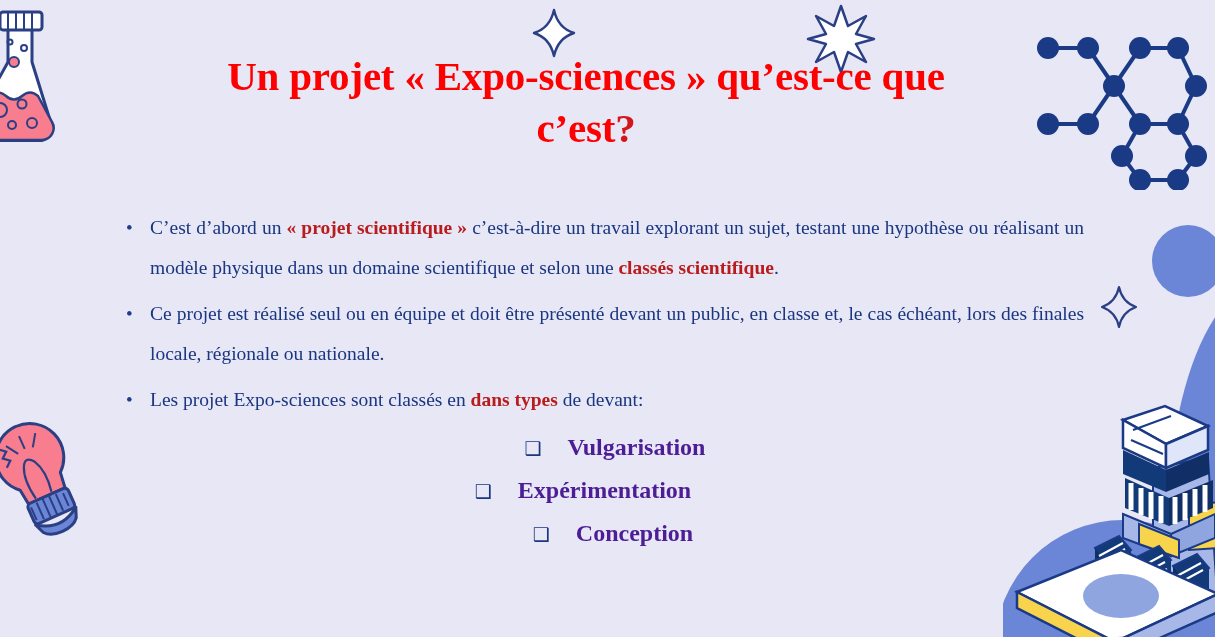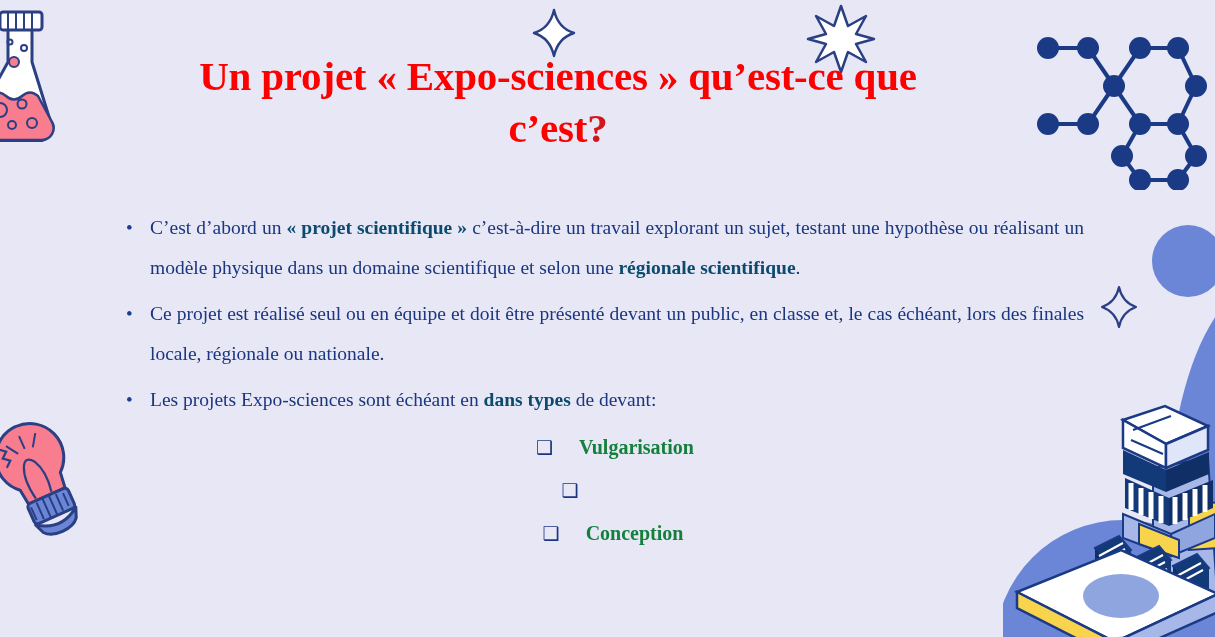--- a/index.html
+++ b/index.html
@@ -36,21 +36,21 @@
   #star-burst-decoration { left: 806px; top: 4px;  width: 70px;  height: 70px; }
   #star-diamond-top-decoration { left: 532px; top: 8px; width: 44px; height: 50px; }
   #star-diamond-right-decoration { left: 1100px; top: 285px; width: 38px; height: 44px; }
   #blue-circle-decoration { left: 1152px; top: 225px; width: 72px; height: 72px; }
   #blue-blob-decoration   { left: 1148px; top: 280px; width: 90px; height: 290px; }
   #microscope-decoration  { left: 1003px; top: 398px; width: 215px; height: 242px; }
 
   
   #title-block {
     position: absolute;
-    left: 108px;
+    left: 136px;
     top: 50px;
     width: 900px;
     z-index: 3;
     text-align: center;
   }
   #slide-title {
     margin: 0;
     font-family: "Liberation Serif", "DejaVu Serif", serif;
     font-weight: bold;
     font-size: 41px;
@@ -87,21 +87,21 @@
   .bullet-text {
     flex: 1 1 auto;
     color: #1a3680;
     font-size: 19.5px;
     line-height: 40px;
     text-align: justify;
     text-justify: inter-word;
     font-family: "Liberation Serif", "DejaVu Serif", serif;
   }
   .bullet-text.noju { text-align: left; }
-  .bullet-text b, .strong { font-weight: bold; color: #0c4a6e; }
+  .bullet-text b, .strong { font-weight: bold; color: #b91c1c; }
 
   
   #sub-list {
     margin-top: 6px;
   }
   .sub-row {
     display: flex;
     align-items: center;
     justify-content: center;
     height: 43px;
@@ -111,23 +111,23 @@
     align-items: baseline;
   }
   .sub-marker {
     color: #1a3680;
     font-size: 19px;
     line-height: 1;
     margin-right: 26px;
     font-family: "DejaVu Sans", sans-serif;
   }
   .sub-label {
-    color: #15803d;
+    color: #4c1d95;
     font-weight: bold;
-    font-size: 20px;
+    font-size: 24px;
     font-family: "Liberation Serif", "DejaVu Serif", serif;
   }
   .sub-row.pos-0 .sub-inner { transform: translateX(14px); }
   .sub-row.pos-1 .sub-inner { transform: translateX(-18px); }
   .sub-row.pos-2 .sub-inner { transform: translateX(12px); }
 </style>
 </head>
 <body>
 
 <div id="slide">
@@ -306,43 +306,44 @@
   </div>
 
   <div id="title-block">
     <h1 id="slide-title"><span>Un projet « Expo-sciences » qu’est-ce que</span><br><span>c’est</span><span class="qmark">?</span></h1>
   </div>
 
   <div id="content-body">
 
     <div class="bullet-row">
       <div class="bullet-marker">•</div>
-      <div class="bullet-text"><span>C’est d’abord un </span><b>« projet scientifique »</b><span> c’est-à-dire un travail explorant un sujet, testant une hypothèse ou réalisant un modèle physique dans un domaine scientifique et selon une </span><b>régionale scientifique</b><span>.</span></div>
+      <div class="bullet-text"><span>C’est d’abord un </span><b>« projet scientifique »</b><span> c’est-à-dire un travail explorant un sujet, testant une hypothèse ou réalisant un modèle physique dans un domaine scientifique et selon une </span><b>classés scientifique</b><span>.</span></div>
     </div>
 
     <div class="bullet-row">
       <div class="bullet-marker">•</div>
       <div class="bullet-text"><span>Ce projet est réalisé seul ou en équipe et doit être présenté devant un public, en classe et, le cas échéant, lors des finales locale, régionale ou nationale.</span></div>
     </div>
 
     <div class="bullet-row">
       <div class="bullet-marker">•</div>
-      <div class="bullet-text noju"><span>Les projets Expo-sciences sont échéant en </span><b>dans types</b><span> de devant:</span></div>
+      <div class="bullet-text noju"><span>Les projet Expo-sciences sont classés en </span><b>dans types</b><span> de devant:</span></div>
     </div>
 
     <div id="sub-list">
       <div class="sub-row pos-0">
         <div class="sub-inner">
           <span class="sub-marker">❑</span>
           <span class="sub-label">Vulgarisation</span>
         </div>
       </div>
       <div class="sub-row pos-1">
         <div class="sub-inner">
           <span class="sub-marker">❑</span>
+          <span class="sub-label">Expérimentation</span>
         </div>
       </div>
       <div class="sub-row pos-2">
         <div class="sub-inner">
           <span class="sub-marker">❑</span>
           <span class="sub-label">Conception</span>
         </div>
       </div>
     </div>
 

